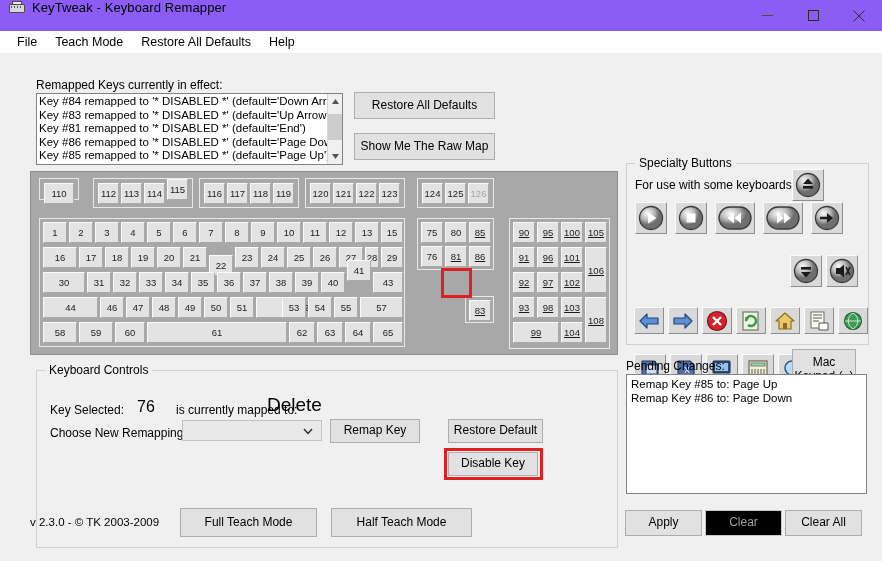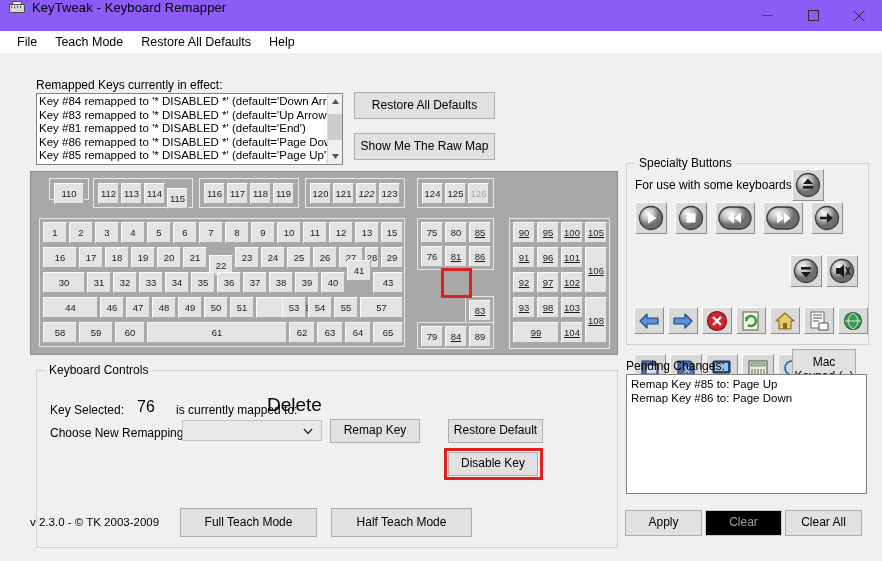--- a/index.html
+++ b/index.html
@@ -200,36 +200,36 @@
             <path d="M3.5 5 L0 0 L7 0 Z" fill="#555"></path>
           </svg>
       </div>
     </div>
   </div>
 
   <div class="btn" style="left:354px; top:39px; width:141px; height:27px;">Restore All Defaults</div>
   <div class="btn" style="left:354px; top:80px; width:141px; height:27px;">Show Me The Raw Map</div>
 
   <div id="kbpanel" style="left:30px; top:118px; width:588px; height:184px;">
-      <div class="kgroup" style="left: 18px; top: 6px; width: 40px; height: 22px;">
+      <div class="kgroup" style="left: 8px; top: 6px; width: 40px; height: 22px;">
         <div class="key" style="left: 4px; top: 4px; width: 30px; height: 21px;">
           <span>110</span>
         </div>
       </div>
       <div class="kgroup" style="left: 62px; top: 6px; width: 100px; height: 30px;">
         <div class="key" style="left: 4px; top: 4px; width: 21px; height: 21px;">
           <span>112</span>
         </div>
         <div class="key" style="left: 27px; top: 4px; width: 21px; height: 21px;">
           <span>113</span>
         </div>
         <div class="key" style="left: 50px; top: 4px; width: 21px; height: 21px;">
           <span>114</span>
         </div>
-        <div class="key" style="left: 73px; top: 9px; width: 21px; height: 21px;">
+        <div class="key" style="left: 73px; top: 0; width: 21px; height: 21px;">
           <span>115</span>
         </div>
       </div>
       <div class="kgroup" style="left: 168px; top: 6px; width: 100px; height: 30px;">
         <div class="key" style="left: 4px; top: 4px; width: 21px; height: 21px;">
           <span>116</span>
         </div>
         <div class="key" style="left: 27px; top: 4px; width: 21px; height: 21px;">
           <span>117</span>
         </div>
@@ -240,21 +240,21 @@
           <span>119</span>
         </div>
       </div>
       <div class="kgroup" style="left: 274px; top: 6px; width: 100px; height: 30px;">
         <div class="key" style="left: 4px; top: 4px; width: 21px; height: 21px;">
           <span>120</span>
         </div>
         <div class="key" style="left: 27px; top: 4px; width: 21px; height: 21px;">
           <span>121</span>
         </div>
-        <div class="key" style="left: 50px; top: 4px; width: 21px; height: 21px; font-style: italic;">
+        <div class="key" style="left: 50px; top: 4px; width: 21px; height: 21px;">
           <span>122</span>
         </div>
         <div class="key" style="left: 73px; top: 4px; width: 21px; height: 21px;">
           <span>123</span>
         </div>
       </div>
       <div class="kgroup" style="left: 386px; top: 6px; width: 77px; height: 30px;">
         <div class="key" style="left: 4px; top: 4px; width: 21px; height: 21px;">
           <span>124</span>
         </div>
@@ -466,31 +466,20 @@
         <div class="key remapped" style="left: 27px; top: 27px; width: 22px; height: 21px;">
           <span>81</span>
         </div>
         <div class="key remapped" style="left: 51px; top: 27px; width: 22px; height: 21px;">
           <span>86</span>
         </div>
       </div>
       <div class="kgroup" style="left: 434px; top: 124px; width: 29px; height: 27px;">
         <div class="key remapped" style="left: 3px; top: 3px; width: 22px; height: 21px;">
           <span>83</span>
-        </div>
-      </div>
-      <div class="kgroup" style="left: 386px; top: 150px; width: 77px; height: 27px;">
-        <div class="key" style="left: 3px; top: 3px; width: 22px; height: 21px;">
-          <span>79</span>
-        </div>
-        <div class="key remapped" style="left: 27px; top: 3px; width: 22px; height: 21px;">
-          <span>84</span>
-        </div>
-        <div class="key" style="left: 51px; top: 3px; width: 22px; height: 21px;">
-          <span>89</span>
         </div>
       </div>
       <div class="kgroup" style="left: 478px; top: 46px; width: 101px; height: 131px;">
         <div class="key remapped" style="left: 3px; top: 3px; width: 22px; height: 21px;">
           <span>90</span>
         </div>
         <div class="key remapped" style="left: 27px; top: 3px; width: 22px; height: 21px;">
           <span>95</span>
         </div>
         <div class="key remapped" style="left: 51px; top: 3px; width: 22px; height: 21px;">

